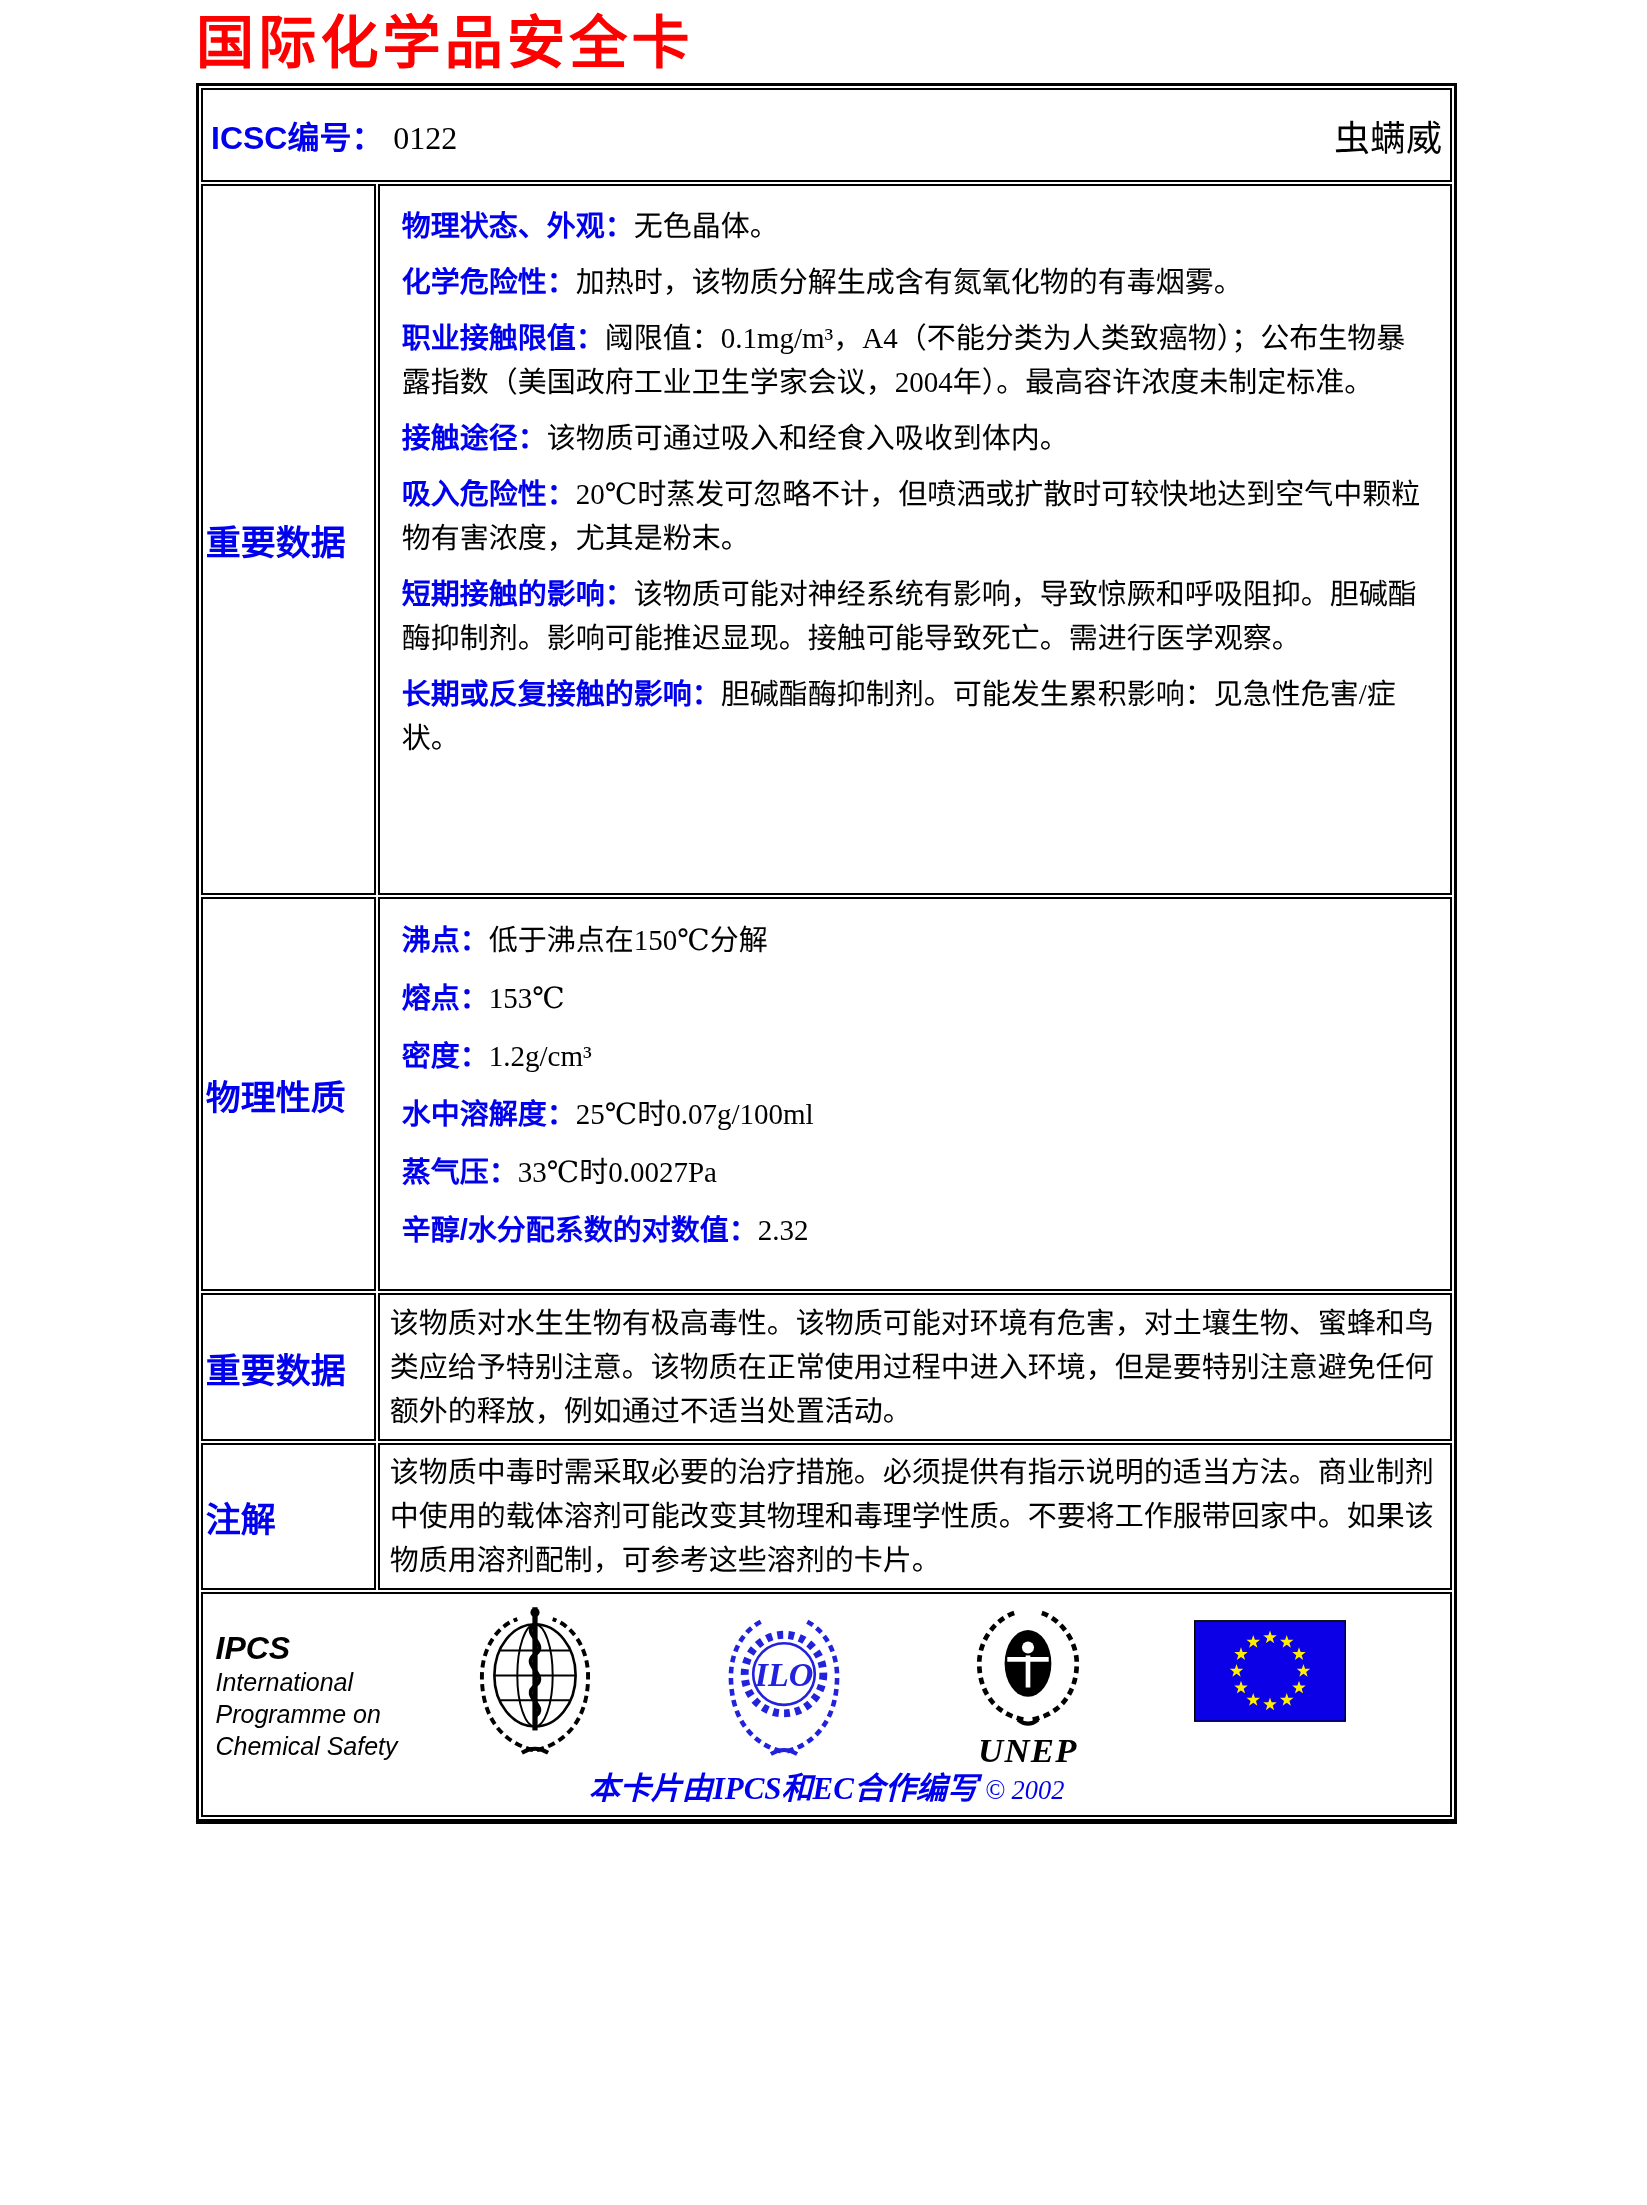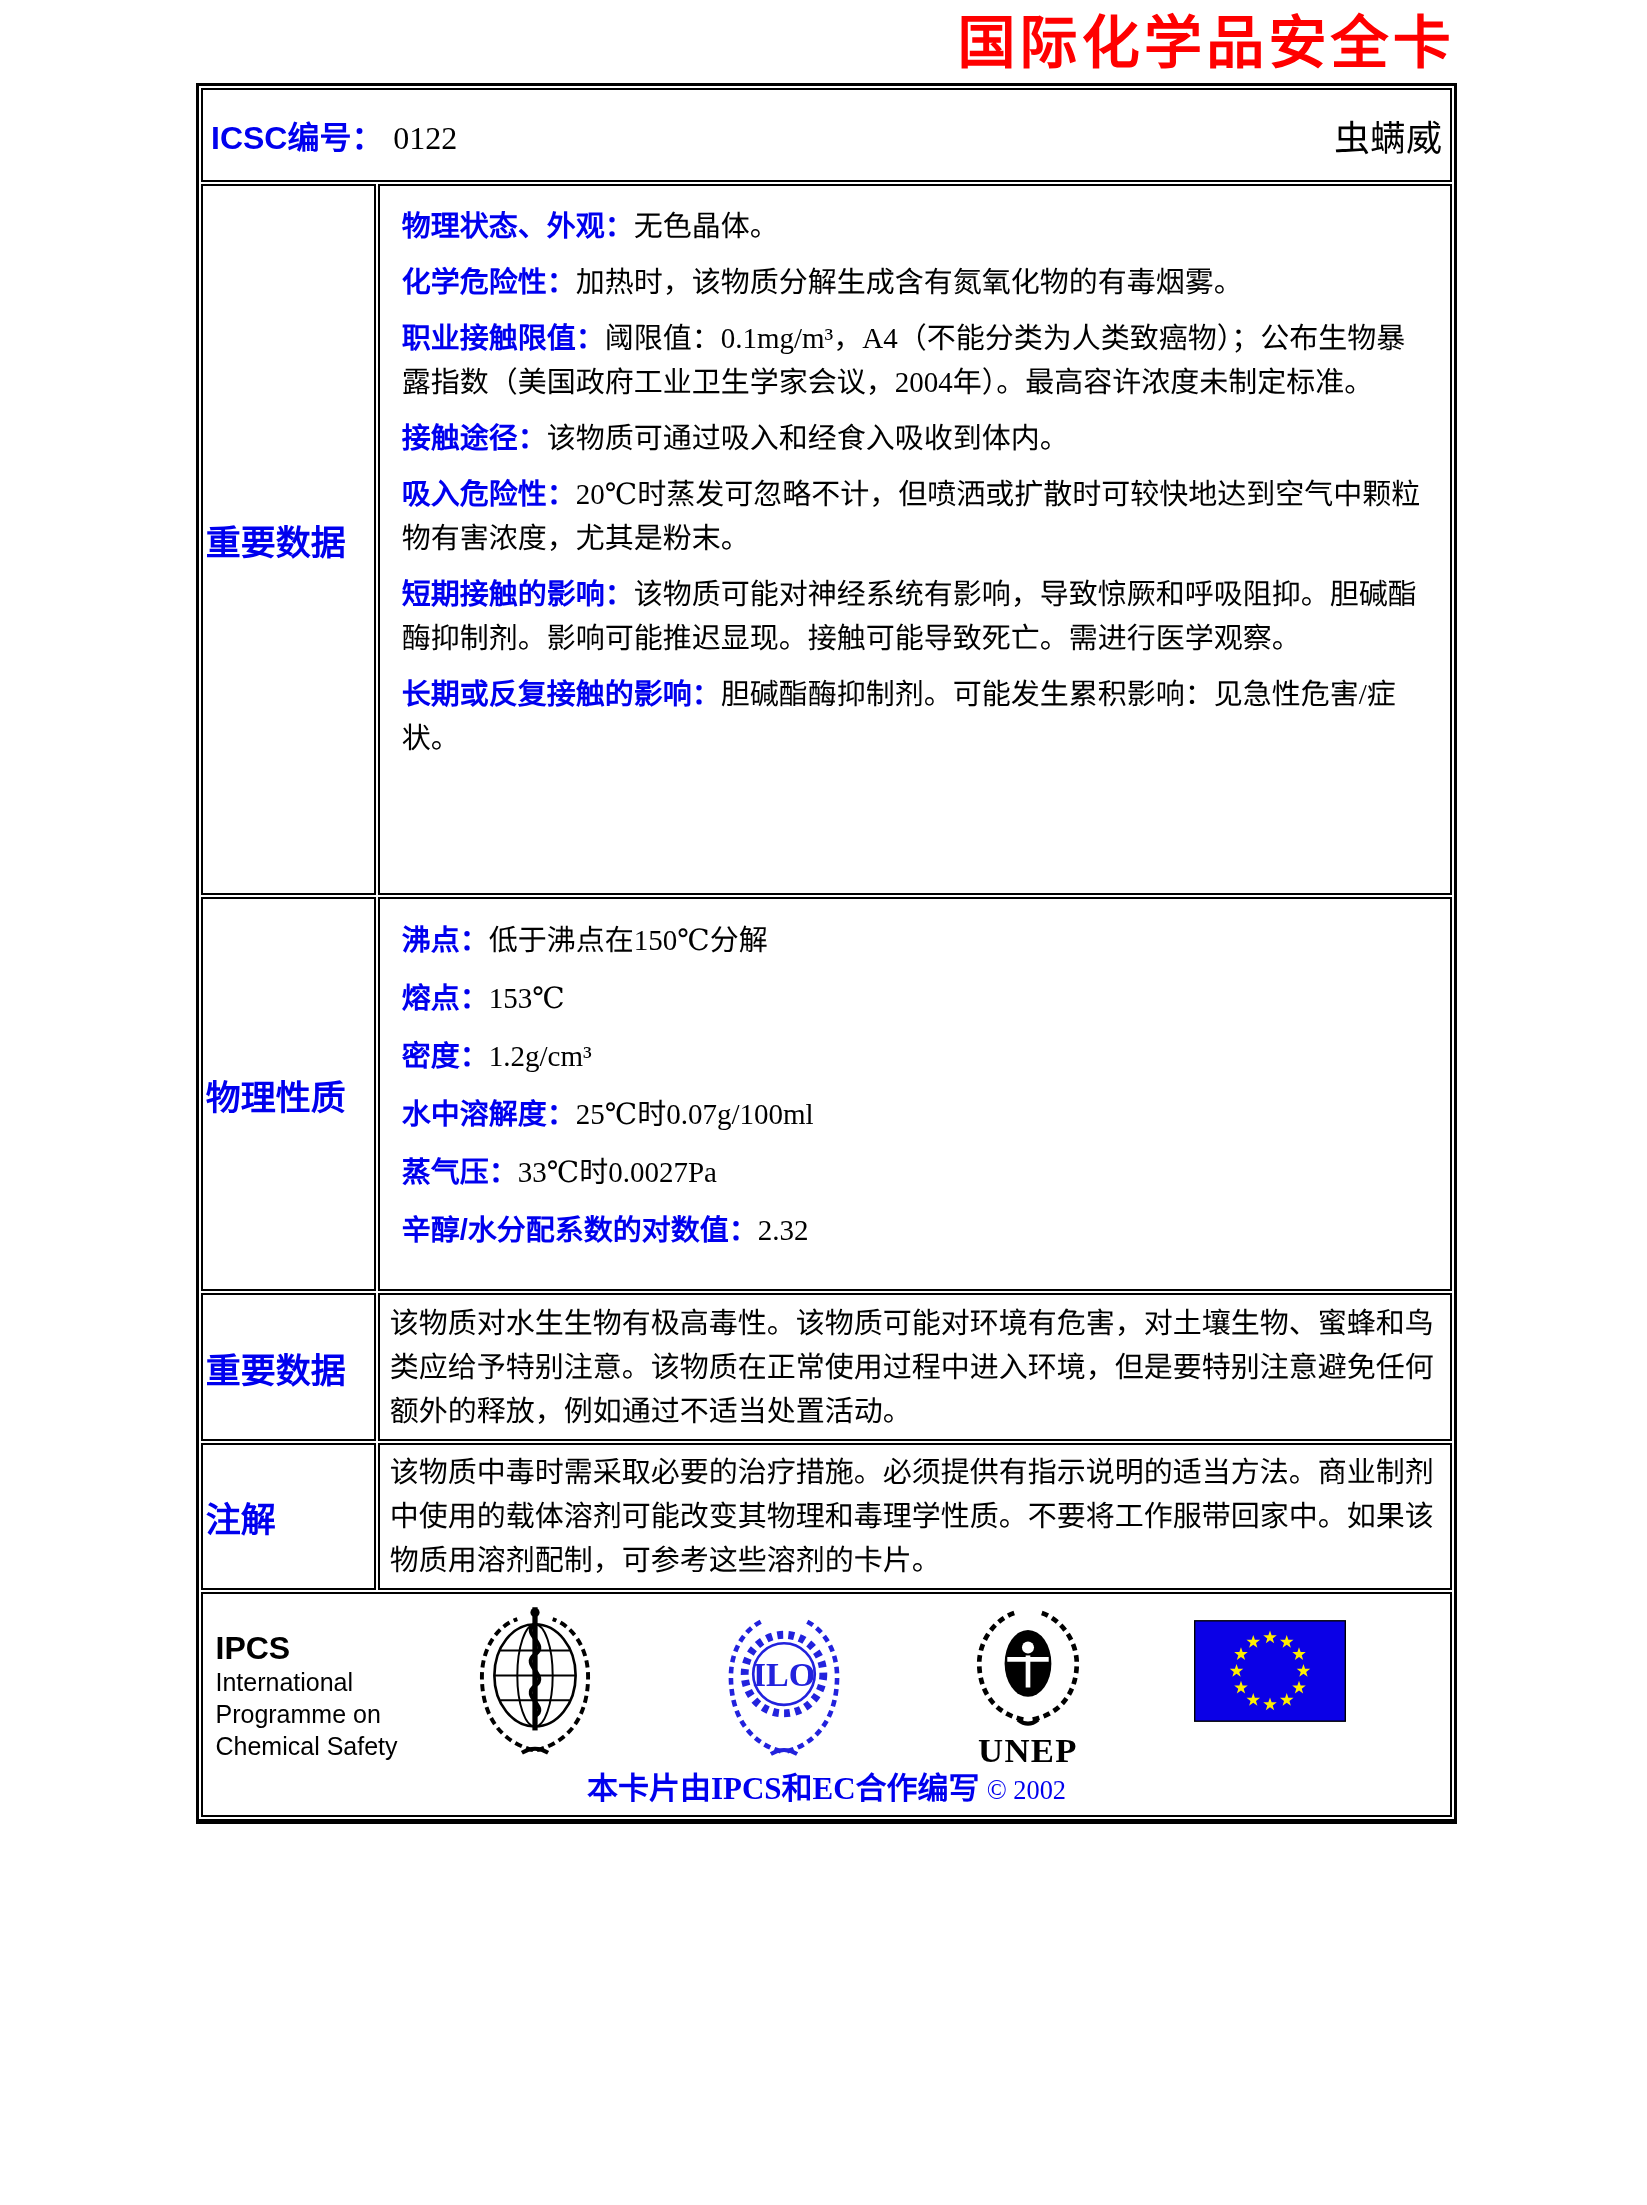--- a/index.html
+++ b/index.html
@@ -1,18 +1,18 @@
 <!DOCTYPE html>
 <html lang="zh-CN" style="font-size:11px"><head>
 <meta charset="utf-8">
 <style>
   html,body{margin:0;padding:0;background:#ffffff;}
   .page{position:relative;width:1647px;min-height:2205px;background:#fff;overflow:hidden;
         font-family:"Liberation Serif","DejaVu Serif",serif;color:#000;}
-  .title{width:1259px;margin:12.5px 0 9.7px 196px;text-align:right;
+  .title{width:1259px;margin:12.5px 0 9.7px 196px;text-align:left;
          font-family:"Liberation Sans","DejaVu Sans",sans-serif;
          font-weight:bold;font-size:58px;line-height:1.05;letter-spacing:4.2px;color:#ff0000;}
   table.card{margin-left:196px;width:1261px;table-layout:fixed;
              border-collapse:separate;border-spacing:2.8px;
              border:3.5px solid #000;border-bottom-width:5.6px;background:#fff;}
   td.cell{border:2.1px solid #000;vertical-align:middle;background:#fff;}
   col.c-label{width:175px;}
   td.label-cell{text-align:left;color:#0000ee;
       font-family:"Liberation Sans","DejaVu Sans",sans-serif;
       font-weight:bold;font-size:35px;padding:2.8px;}
@@ -23,21 +23,21 @@
   .blab{color:#0000ee;font-family:"Liberation Sans","DejaVu Sans",sans-serif;font-weight:bold;}
   .hleft .blab{font-size:32px;}
   .hnum{font-size:32px;padding-left:9.7px;}
   .hname{font-size:36px;}
   td.h-important{height:696px;}
   td.h-physical{height:379px;}
   p.item{margin:12px;padding:0;}
   .phys p.item{line-height:46px;}
   td.addl-cell{padding:4.2px 9.7px;font-size:29px;line-height:39px;vertical-align:middle;}
   
-  td.logos-cell{padding:8.3px 9.7px 7px;}
+  td.logos-cell{padding:8.3px 9.7px 7px;font-style:italic;}
   .logo-band{position:relative;height:154px;}
   .ipcs-block{position:absolute;left:2.8px;top:28px;
       font-family:"Liberation Sans","DejaVu Sans",sans-serif;}
   .ipcs-big{font-weight:bold;font-size:32px;line-height:36px;}
   .ipcs-line{font-size:25px;line-height:32px;}
   .logo{position:absolute;top:0;}
   .logo.who{left:256px;}
   .logo.ilo{left:505px;}
   .logo.unep{left:749px;}
   .logo.eu{left:981px;top:18px;}

